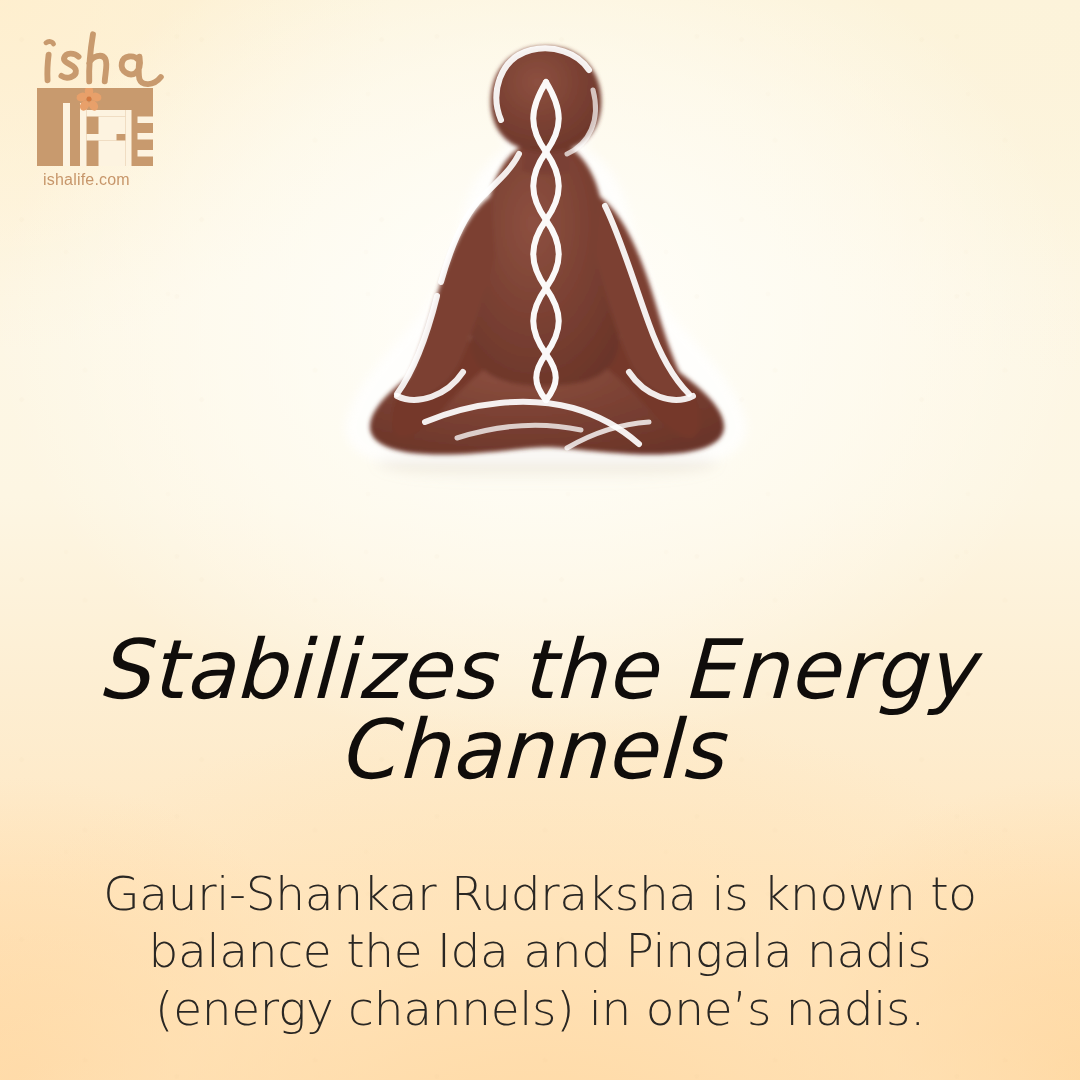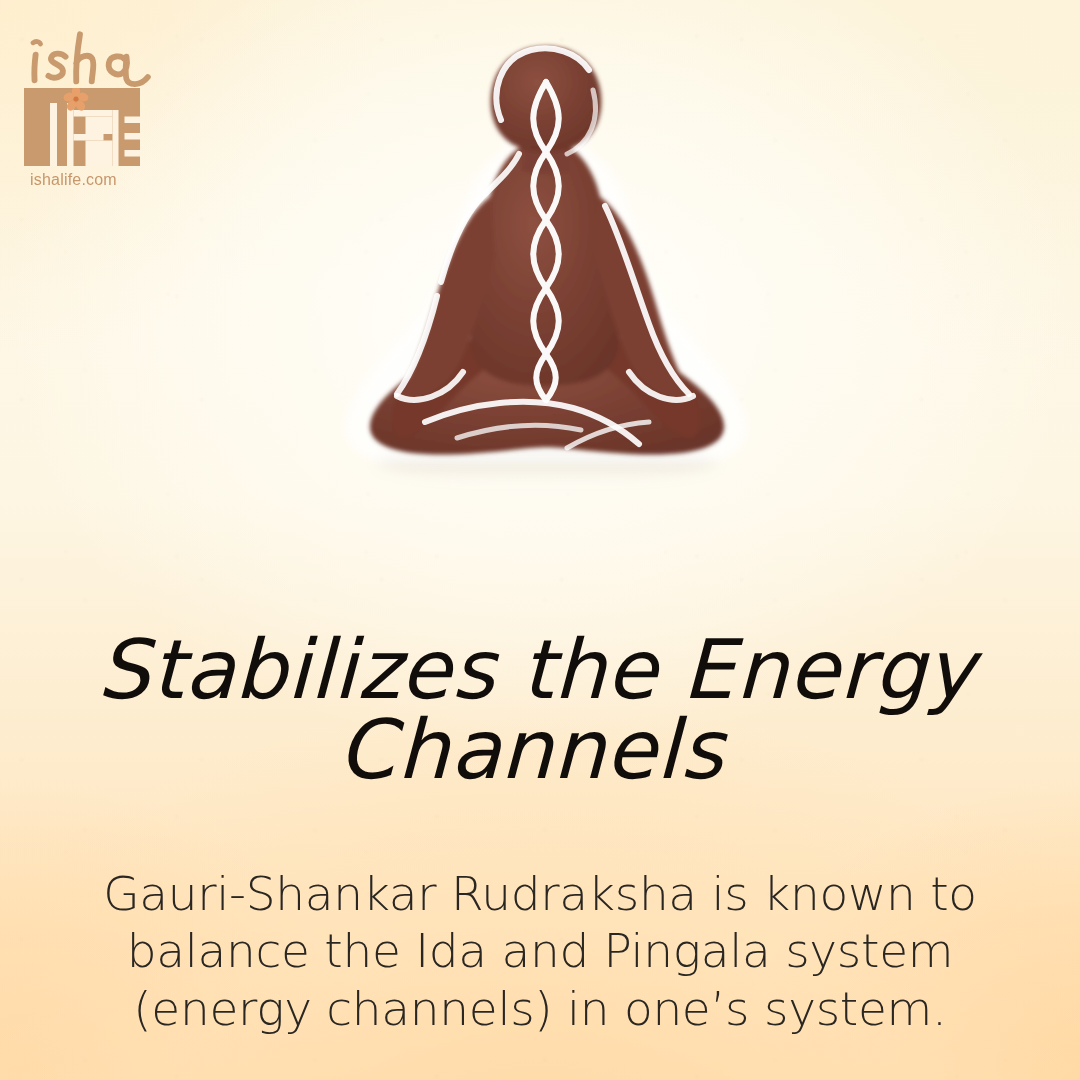--- a/index.html
+++ b/index.html
@@ -38,21 +38,21 @@
       radial-gradient(circle at 37% 61%, rgba(214,180,130,0.08) 0 2px, transparent 3px),
       radial-gradient(circle at 68% 14%, rgba(214,180,130,0.09) 0 2px, transparent 3px),
       radial-gradient(circle at 84% 47%, rgba(214,180,130,0.07) 0 2px, transparent 3px),
       radial-gradient(circle at 22% 84%, rgba(214,180,130,0.07) 0 2px, transparent 3px);
     background-size: 180px 180px, 230px 230px, 260px 260px, 200px 200px, 300px 300px;
   }
 
   
   .logo {
     position: absolute;
-    left: 24px;
+    left: 37px;
     top: 30px;
     width: 128px;
   }
   .logo-isha {
     display: block;
     height: 62px;
     margin-left: 2px;
   }
   .logo-life {
     display: block;
@@ -279,15 +279,15 @@
           C254,348 254,360 241,376"></path>
       </g>
     </svg>
   </div>
 
   <h1 class="headline">
     <span>Stabilizes the Energy</span>
     <span class="l2">Channels</span>
   </h1>
 
-  <p class="body-copy">Gauri-Shankar Rudraksha is known to balance the Ida and Pingala system (energy channels) in one’s system.</p>
+  <p class="body-copy">Gauri-Shankar Rudraksha is known to balance the Ida and Pingala nadis (energy channels) in one’s nadis.</p>
 
 </div>
 
 </body></html>

